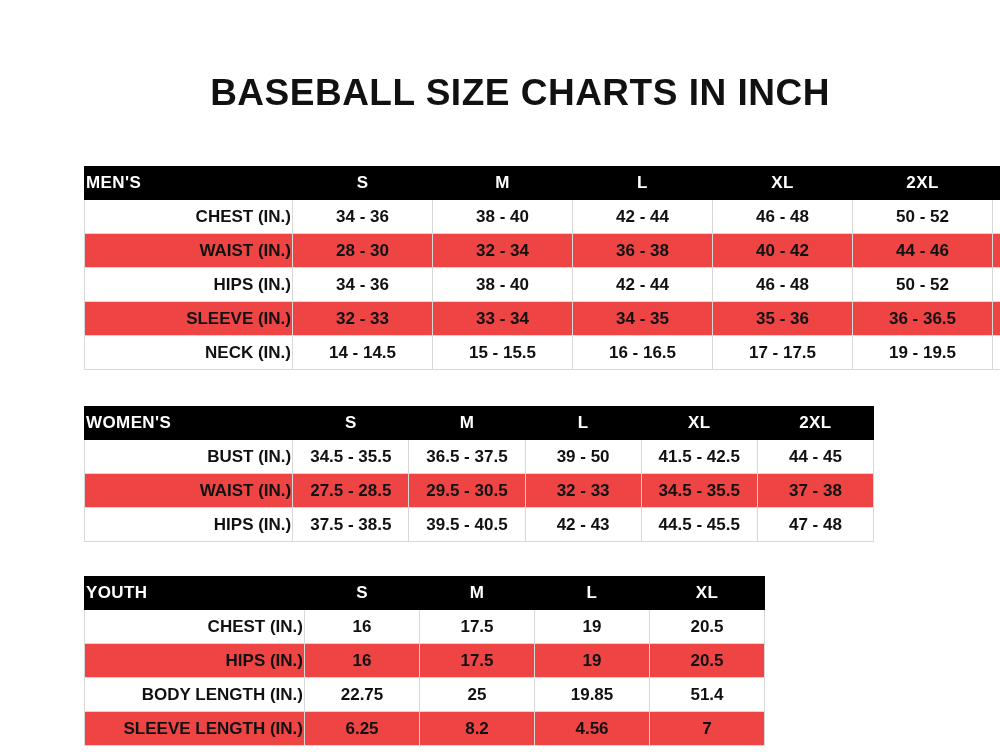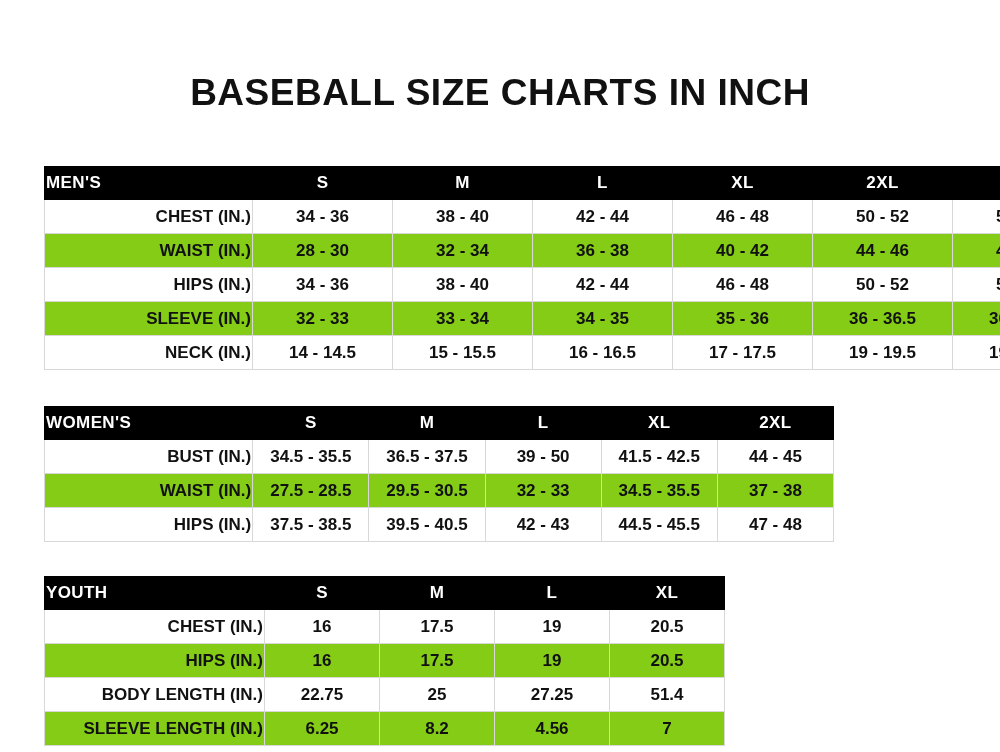--- a/index.html
+++ b/index.html
@@ -12,20 +12,21 @@
     background: #ffffff;
     font-family: "Liberation Sans", sans-serif;
     color: #000000;
     overflow: hidden;
   }
   .page {
     position: relative;
     width: 1000px;
     height: 640px;
     box-sizing: border-box;
+    padding-left: 40px;
   }
   .title {
     text-align: center;
     font-size: 37px;
     font-weight: bold;
     letter-spacing: 0.5px;
     margin: 0;
     padding-top: 72px;
     color: #111111;
   }
@@ -59,21 +60,21 @@
   tbody td {
     height: 31px;
     text-align: center;
     border: 1px solid #d8d8d8;
     background: #ffffff;
     color: #111111;
     font-weight: bold;
     white-space: nowrap;
   }
   tbody tr.alt td {
-    background: #84cc16;
+    background: #ef4444;
   }
   tbody td.label-col {
     text-align: right;
   }
   .spacer-lg { height: 36px; }
   .spacer-md { height: 34px; }
 
   
   .men  col.c0 { width: 208px; }
   .men  col.cx { width: 140px; }
@@ -241,21 +242,21 @@
           <td class="label-col">HIPS (IN.)</td>
           <td>16</td>
           <td>17.5</td>
           <td>19</td>
           <td>20.5</td>
         </tr>
         <tr>
           <td class="label-col">BODY LENGTH (IN.)</td>
           <td>22.75</td>
           <td>25</td>
-          <td>27.25</td>
+          <td>19.85</td>
           <td>51.4</td>
         </tr>
         <tr class="alt">
           <td class="label-col">SLEEVE LENGTH (IN.)</td>
           <td>6.25</td>
           <td>8.2</td>
           <td>4.56</td>
           <td>7</td>
         </tr>
       </tbody>

